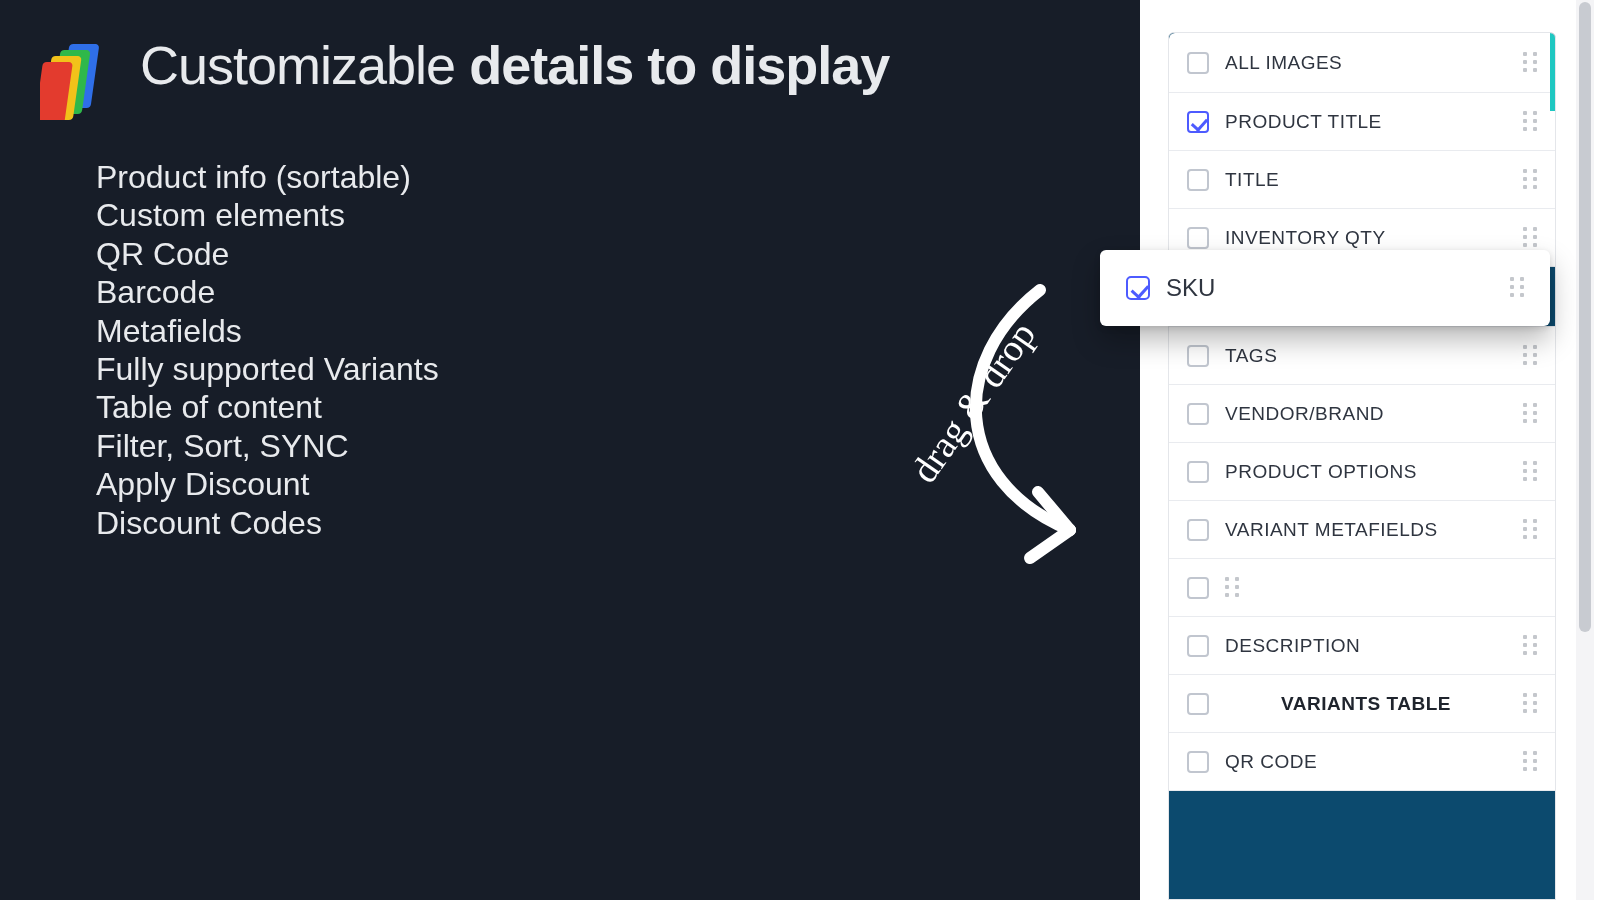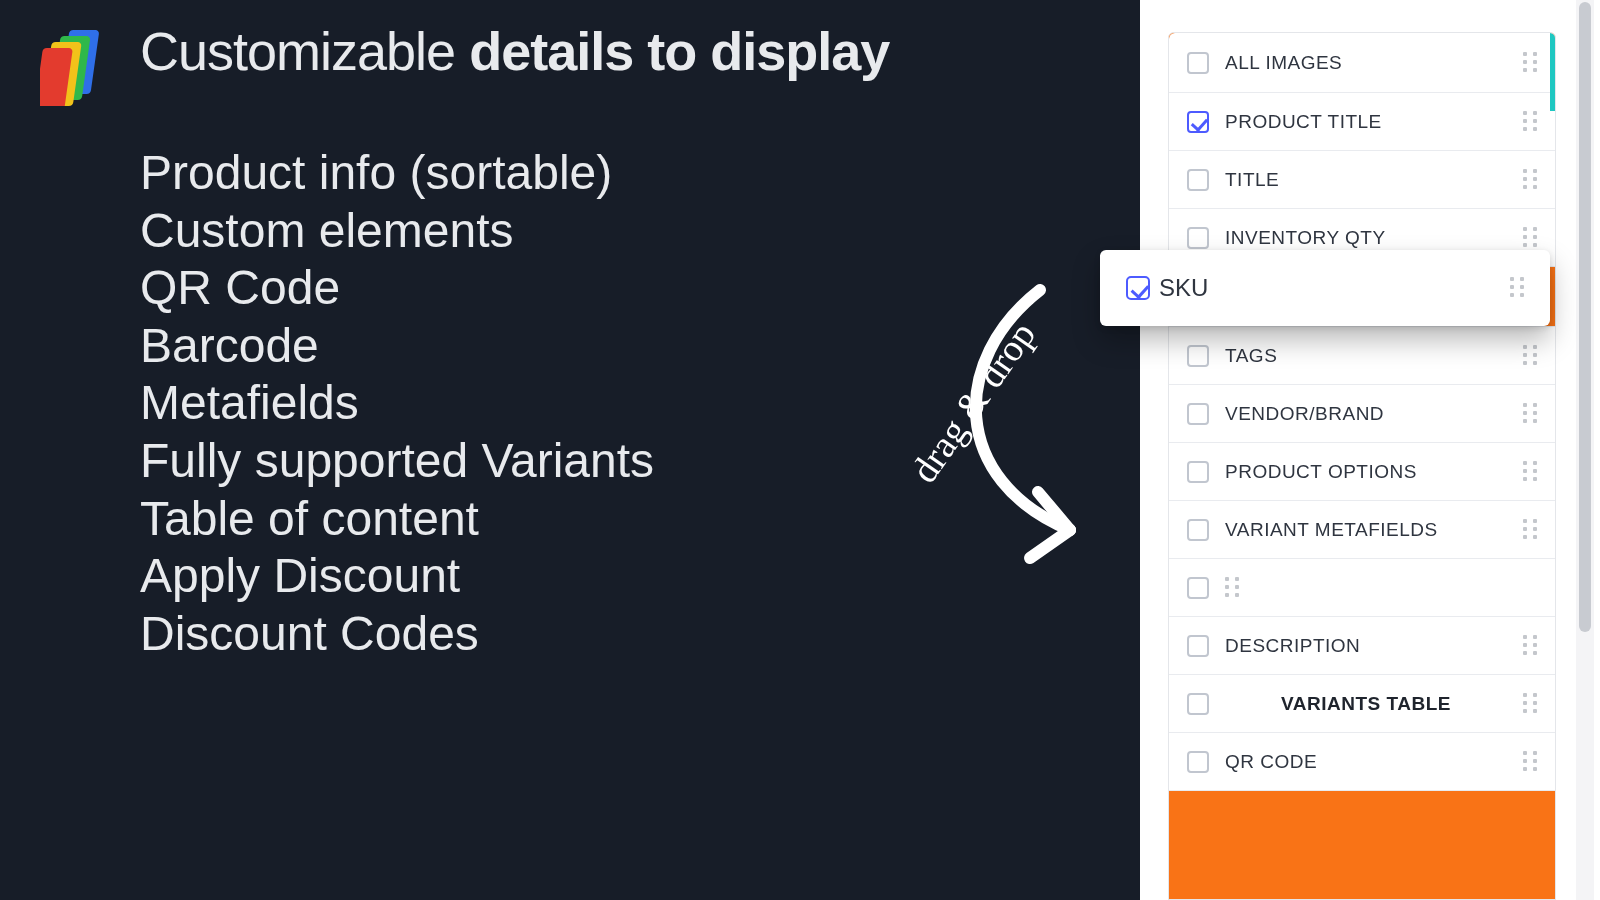--- a/index.html
+++ b/index.html
@@ -3,41 +3,41 @@
 <meta charset="utf-8">
 <style>
   * { box-sizing: border-box; margin: 0; padding: 0; }
   html, body { width: 1600px; height: 900px; overflow: hidden; font-family: "Helvetica Neue", Helvetica, Arial, sans-serif; }
   body { background: #171d28; position: relative; }
 
   
   .left {
     position: absolute;
     left: 40px;
-    top: 20px;
+    top: 34px;
     width: 1020px;
     color: #eef0f3;
   }
   .logo {
     width: 70px; height: 80px;
     position: absolute; left: 0; top: 6px;
   }
   .logo svg { width: 100%; height: 100%; }
   .headline {
     margin-left: 100px;
     font-size: 54px;
     font-weight: 300;
     letter-spacing: -1px;
     color: #e8eaed;
   }
   .headline b { font-weight: 600; }
   .features {
-    margin-left: 100px;
+    margin-left: 56px;
     margin-top: 62px;
-    font-size: 48px;
+    font-size: 32px;
     font-weight: 300;
     line-height: 1.2;
     color: #e8eaed;
   }
   .features div { margin-bottom: 0px; }
   .features b { font-weight: 400; }
 
   
   .callout {
     position: absolute;
@@ -74,21 +74,21 @@
   }
 
   .panel {
     position: absolute;
     left: 28px;
     top: 32px;
     right: 44px;
     bottom: 0;
     border: 1px solid #e4e6ea;
     border-radius: 6px 6px 0 0;
-    background: #f97316;
+    background: #0c4a6e;
     overflow: hidden;
   }
   
   .panel::after {
     content: "";
     position: absolute;
     right: -1px; top: 0;
     width: 6px; height: 78px;
     background: #1fc7c1;
     border-radius: 0 6px 0 0;
@@ -150,21 +150,21 @@
     left: 1100px;
     top: 250px;
     width: 450px;
     height: 76px;
     background: #fff;
     border-radius: 6px;
     box-shadow: 0 14px 28px rgba(0,0,0,.28), 0 2px 6px rgba(0,0,0,.12);
     display: flex;
     align-items: center;
     padding: 0 26px 0 26px;
-    gap: 9px;
+    gap: 16px;
     z-index: 5;
   }
   .dragging .cb { width: 24px; height: 24px; border-radius: 5px; }
   .dragging .cb.checked::after { left:4px; top:6px; width:13px; height:8px; }
   .dragging .lbl { font-size: 24px; color:#2f3540; font-weight:400; flex:1; }
   .dragging .grip { opacity:.5; }
 
   
   .scrollbar {
     position: absolute;
@@ -198,20 +198,21 @@
     <span>Customizable </span><b>details to display</b>
   </div>
   <div class="features" id="features">
       <div>Product info (sortable)</div>
       <div>Custom elements</div>
       <div>QR Code</div>
       <div>Barcode</div>
       <div>Metafields</div>
       <div><span>Fully supported </span><b>Variants</b></div>
       <div>Table of content</div>
+      <div><span>Filter, Sort, </span><b>SYNC</b></div>
       <div>Apply Discount</div>
       <div><span>Discount </span><b>Codes</b></div>
     </div>
 </div>
 
 <div class="callout">
   <div class="callout-label">drag &amp; drop</div>
   <svg viewBox="0 0 220 320">
     <path d="M110 20 C 20 90, 20 210, 140 260" stroke="#fff" stroke-width="12" fill="none" stroke-linecap="round"></path>
     <path d="M140 260 L 108 222" stroke="#fff" stroke-width="12" fill="none" stroke-linecap="round"></path>

